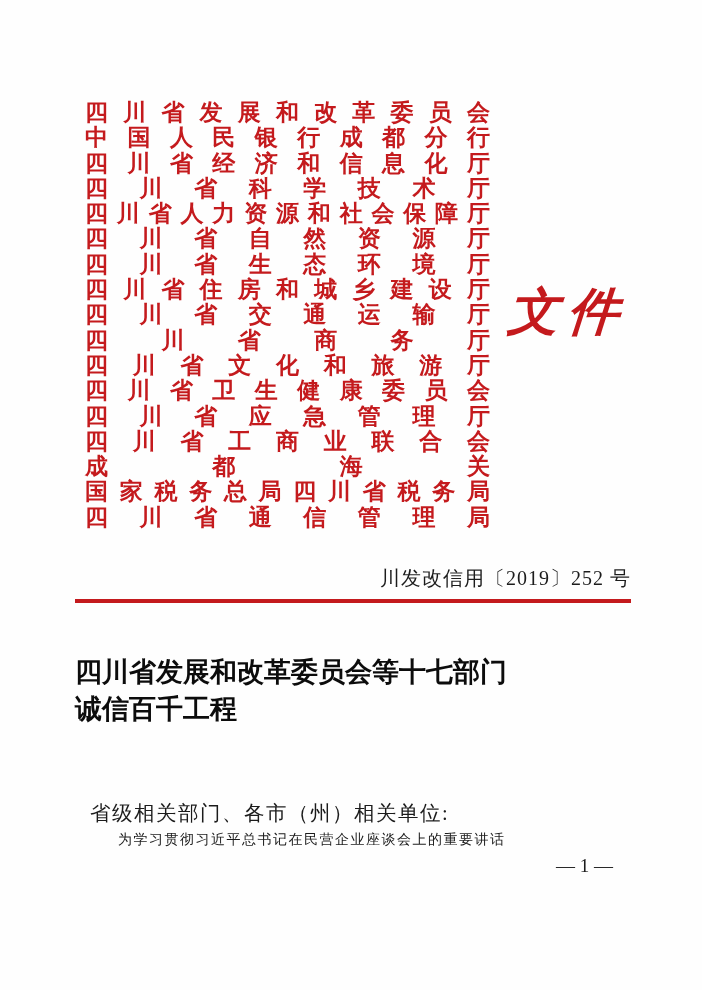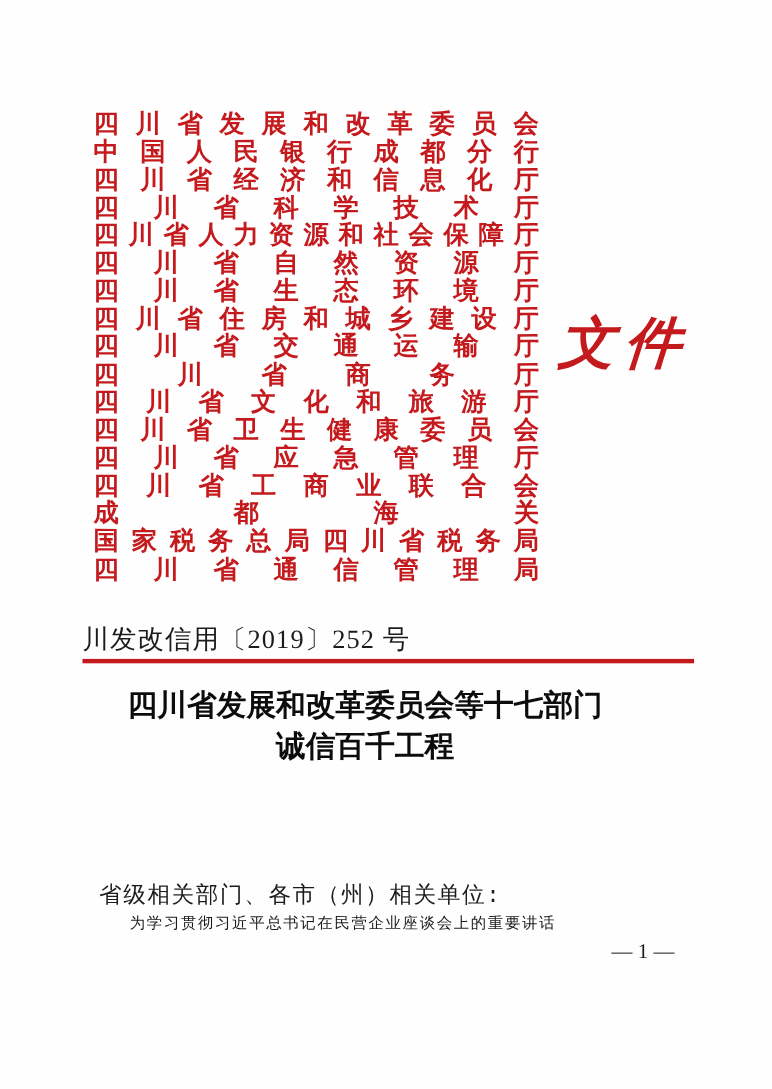--- a/index.html
+++ b/index.html
@@ -47,61 +47,60 @@
     transform: skewX(-4deg);
     white-space: nowrap;
   }
 
   
   .doc-number {
     position: absolute;
     left: 75px;
     top: 565px;
     width: 556px;
-    text-align: left;
-    font-size: 24px;
+    text-align: right;
+    font-size: 20px;
     letter-spacing: 1px;
     color: #1c1c1c;
   }
 
   
   .red-rule {
     position: absolute;
     left: 75px;
     top: 599px;
     width: 556px;
     height: 4px;
     background: #c41a1d;
   }
 
   
   .title-block {
     position: absolute;
     left: 75px;
-    top: 623px;
+    top: 654px;
     width: 556px;
     padding-right: 42px;
-    text-align: center;
+    text-align: left;
     font-size: 27px;
     font-weight: bold;
     line-height: 36.5px;
     color: #0c0c0c;
     white-space: nowrap;
   }
 
   
   .salutation {
     position: absolute;
     left: 90px;
     top: 799px;
     font-size: 20.5px;
     letter-spacing: 1.5px;
     color: #1b1b1b;
     white-space: nowrap;
-    font-family: Liberation Mono, monospace;
   }
   .paragraph {
     position: absolute;
     left: 90px;
     top: 831px;
     width: 540px;
     text-indent: 2em;
     font-size: 14px;
     letter-spacing: 1.5px;
     color: #1b1b1b;

